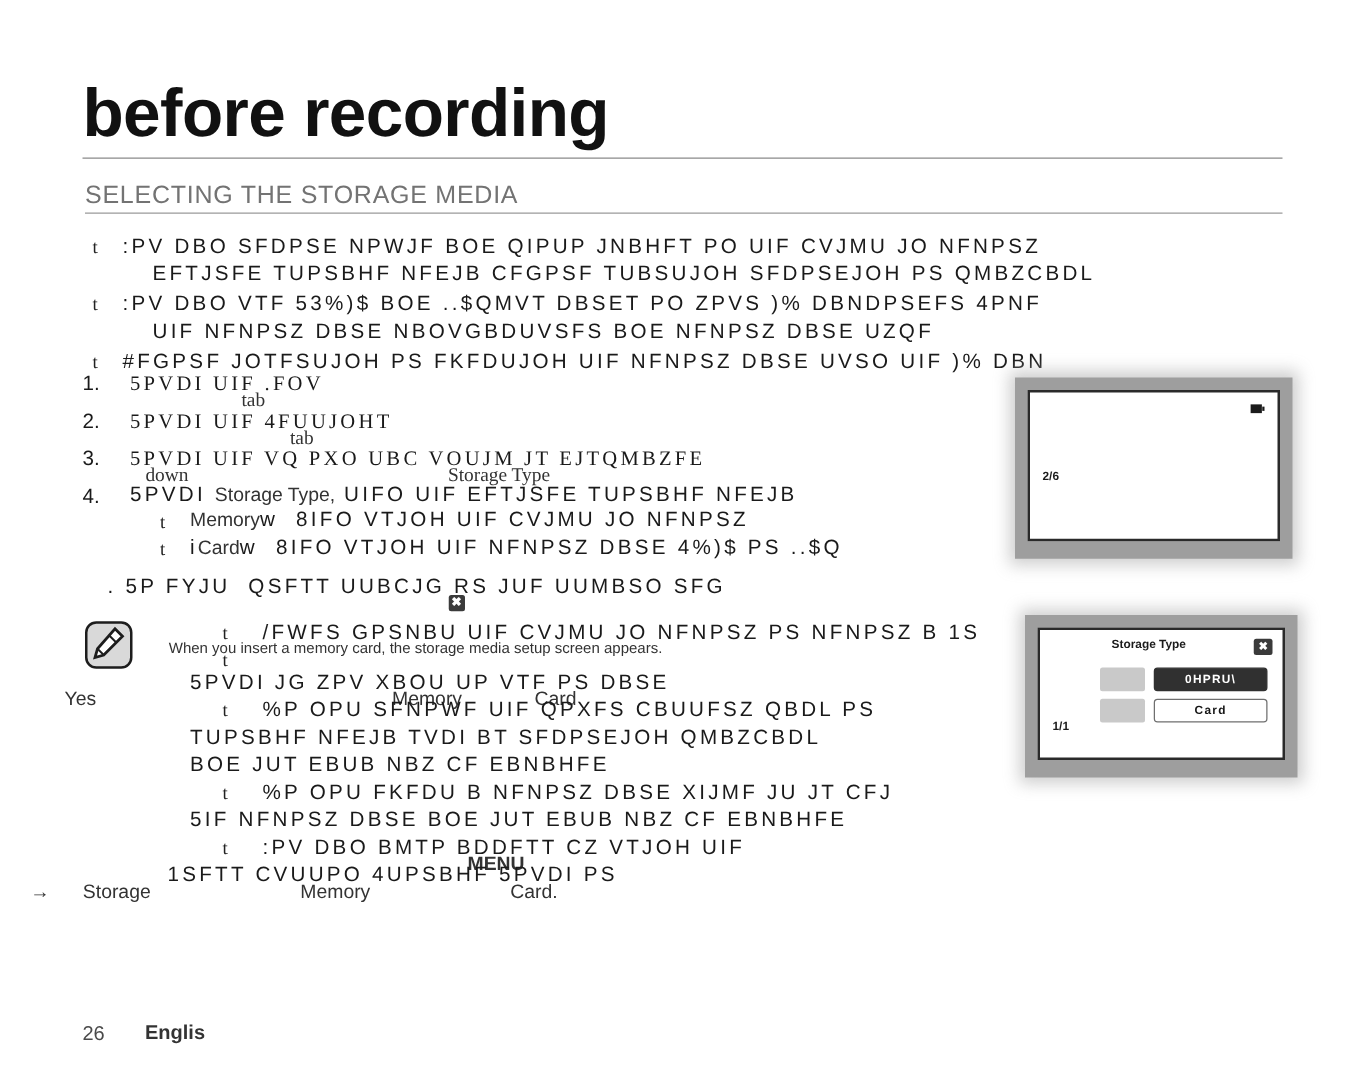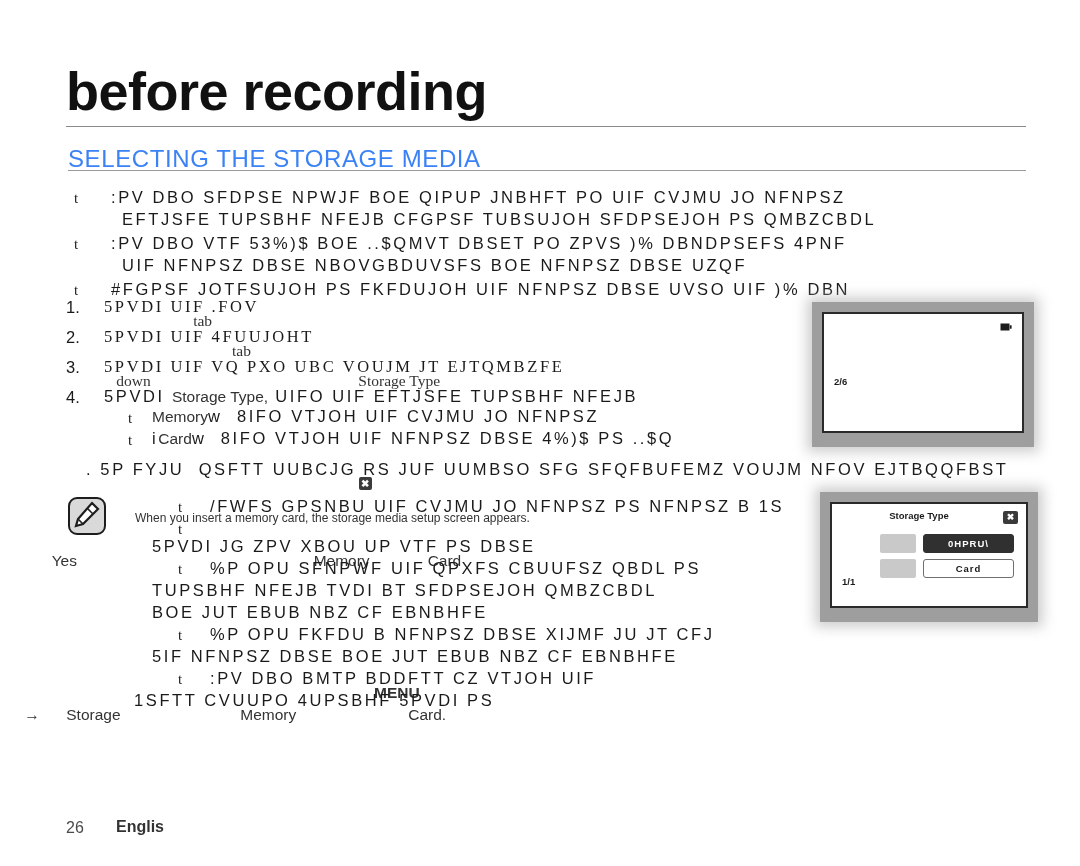--- a/index.html
+++ b/index.html
@@ -35,23 +35,23 @@
     width: 960px;
     height: 1px;
     background: #8a8a8a;
   }
 
   
   #section-heading {
     position: absolute;
     left: 68px;
     top: 145px;
-    font-size: 24px;
+    font-size: 20px;
     letter-spacing: 0.6px;
-    color: #3b82f6;
+    color: #737373;
     white-space: nowrap;
   }
   #section-rule {
     position: absolute;
     left: 68px;
     top: 170px;
     width: 958px;
     height: 1px;
     background: #9a9a9a;
   }
@@ -73,21 +73,21 @@
 
   .abs { position: absolute; }
 
   .bullet-dot {
     position: absolute;
     font-size: 15px;
     color: #222;
     font-family: "Liberation Serif", serif;
   }
   .ib-mark { left: 74px; }
-  .ib-l1 { left: 111px; }
+  .ib-l1 { left: 98px; }
   .ib-l2 { left: 122px; }
 
   
   .step-num {
     position: absolute;
     left: 66px;
     font-size: 16.5px;
     color: #1a1a1a;
     white-space: nowrap;
   }
@@ -283,21 +283,21 @@
 
 <div class="step-num" style="top:388px">4.</div>
 <div class="abs" style="left:104px; top:387px"><span class="shift">5PVDI </span><span class="screenlbl">Storage Type,</span><span class="shift">&nbsp;</span><span class="shift">UIFO UIF EFTJSFE TUPSBHF NFEJB</span></div>
 
 <div class="abs bullet-dot sub-mark" style="top:410px">t</div>
 <div class="abs" style="left:152px; top:407px"><span class="screenlbl">Memory</span><span class="shift">w</span><span class="shift">&nbsp;&nbsp;</span><span class="shift">8IFO VTJOH UIF CVJMU JO NFNPSZ</span></div>
 
 <div class="abs bullet-dot sub-mark" style="top:432px">t</div>
 <div class="abs" style="left:152px; top:429px"><span class="shift">i</span><span class="screenlbl">Card</span><span class="shift">w</span><span class="shift">&nbsp;&nbsp;</span><span class="shift">8IFO VTJOH UIF NFNPSZ DBSE  4%)$ PS ..$Q</span></div>
 
-<div class="abs" style="left:86px; top:460px"><span class="shift">. 5P FYJU</span><span class="shift">&nbsp;&nbsp;</span><span class="shift">QSFTT UUBCJG RS JUF UUMBSO SFG</span><span class="ov"><span class="screenlbl" style="left:-222px; top:-1px"><span class="xbox">✖</span></span></span><span class="shift">&nbsp;</span><span class="shift">SFQFBUFEMZ VOUJM NFOV EJTBQQFBST</span></div>
+<div class="abs" style="left:86px; top:460px"><span class="shift">. 5P FYJU</span><span class="shift">&nbsp;&nbsp;</span><span class="shift">QSFTT UUBCJG RS JUF UUMBSO SFG</span><span class="ov"><span class="screenlbl" style="left:-222px; top:-1px"><span class="xbox">✖</span></span></span><span class="shift">&nbsp;</span></div>
 
 <div id="note-icon">
   <svg width="33" height="33" viewBox="0 0 33 33" aria-hidden="true">
     <path d="M22 4 L28 10 L13 25 L6 27 L8 20 Z" fill="#ffffff" stroke="#1d1d1d" stroke-width="2.2"></path>
     <path d="M8 20 L13 25" stroke="#1d1d1d" stroke-width="1.6"></path>
     <path d="M17 9 L23 15" stroke="#1d1d1d" stroke-width="1.6"></path>
   </svg>
 </div>
 
 <div class="abs bullet-dot" style="left:178px; top:499px">t</div>

